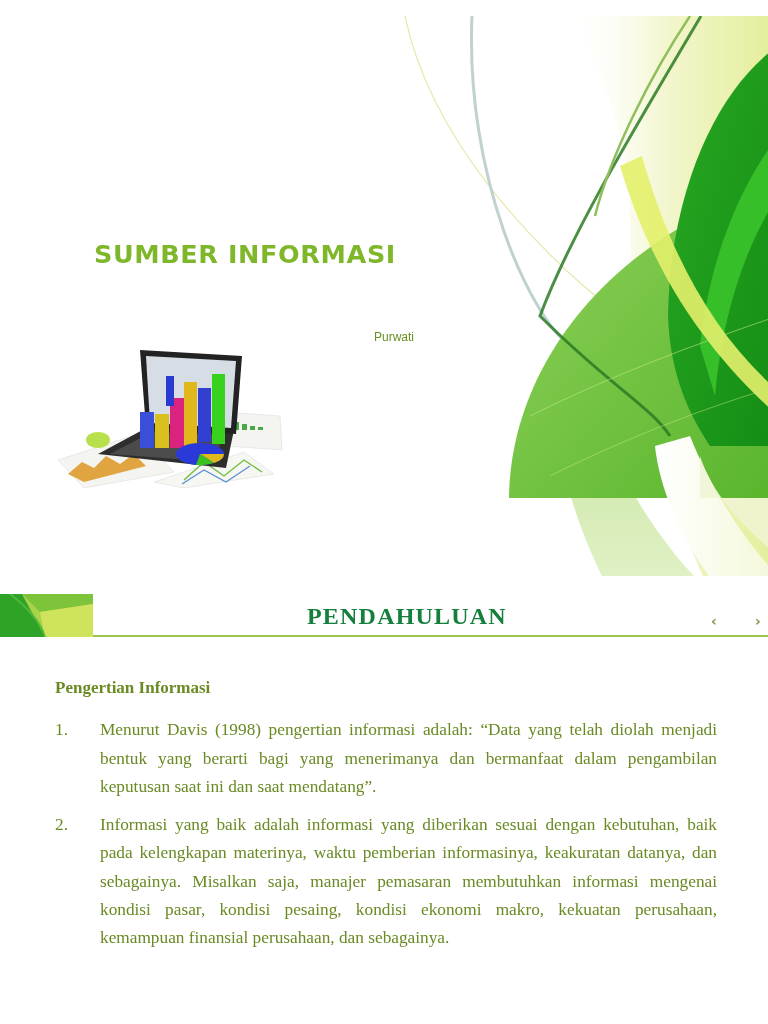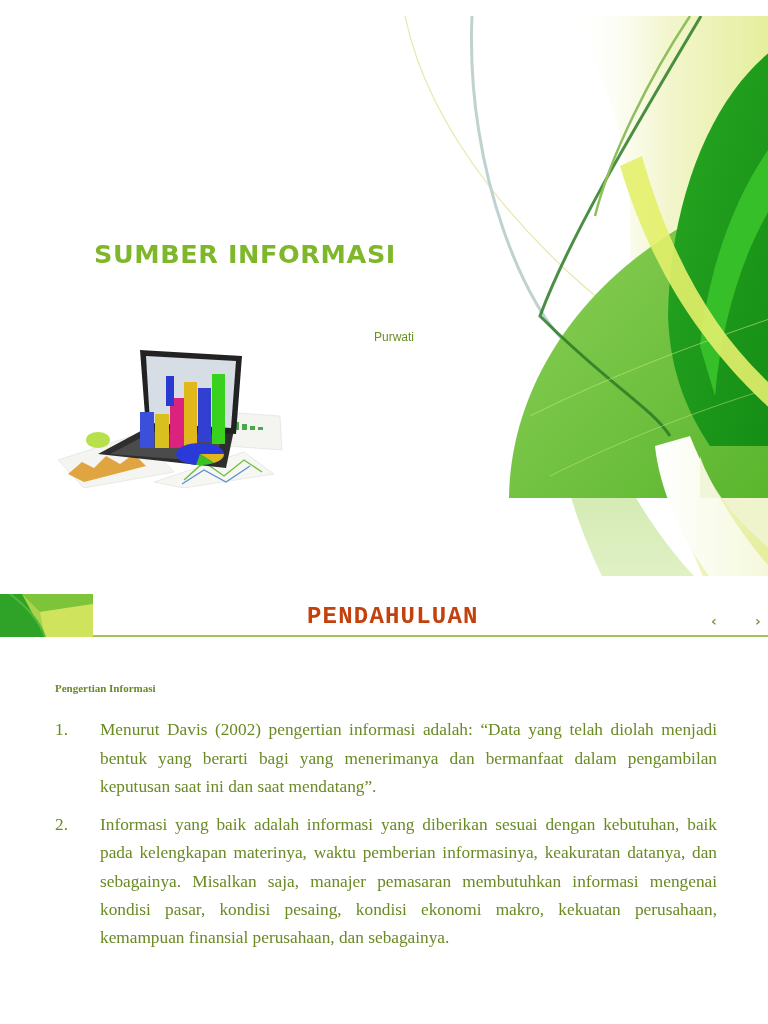--- a/index.html
+++ b/index.html
@@ -24,39 +24,39 @@
     position: absolute; left: 364px; top: 314px;
     font-size: 12px; color: #6a8f22; white-space: nowrap;
   }
   .illus { position: absolute; left: 44px; top: 326px; width: 236px; height: 146px; }
 
   
   .hdr-art { position: absolute; left: 0; top: 18px; width: 93px; height: 43px; }
   .hdr-line { position: absolute; left: 93px; top: 59px; width: 675px; height: 2px; background: #9cc556; }
   .title2 {
     position: absolute; left: 307px; top: 27px;
-    font-family: Liberation Mono, monospace; font-weight: bold;
-    font-size: 24px; letter-spacing: 1.2px; color: #c2410c;
+    font-family: Liberation Serif, serif; font-weight: bold;
+    font-size: 24px; letter-spacing: 1.2px; color: #15803d;
     margin: 0; white-space: nowrap; text-align: center;
   }
   .nav-btn {
     position: absolute; top: 36px; width: 16px; height: 18px;
     font-family: "DejaVu Sans", sans-serif; font-weight: bold;
     font-size: 14px; line-height: 18px; text-align: center; color: #7d9a4a;
     cursor: pointer;
   }
   .nav-prev { left: 706px; }
   .nav-next { left: 750px; }
 
   .body2 {
     position: absolute; left: 55px; top: 98px; width: 662px;
     font-family: "Liberation Serif", serif; color: #6a8a24;
     font-size: 17.3px; line-height: 28.3px;
   }
-  .subhead { font-weight: bold; margin: 0 0 14px 0; font-size: 11px; }
+  .subhead { font-weight: bold; margin: 0 0 14px 0; font-size: 17px; }
   .item { display: flex; margin: 0 0 10px 0; }
   .item .num { width: 45px; flex: 0 0 45px; }
   .item .txt { flex: 1; text-align: justify; }
 </style>
 </head>
 <body>
 
 <div class="slide" id="slide1">
   <svg class="bg-art" viewBox="0 0 768 576" preserveAspectRatio="none">
     <defs>
@@ -158,21 +158,21 @@
   <h2 class="title2">PENDAHULUAN</h2>
 
   <div class="nav-btn nav-prev">‹</div>
   <div class="nav-btn nav-next">›</div>
 
   <div class="body2">
     <p class="subhead">Pengertian Informasi</p>
 
     <div class="item">
       <span class="num">1.</span>
-      <span class="txt">Menurut Davis (2002) pengertian informasi adalah: “Data yang telah diolah menjadi bentuk yang berarti bagi yang menerimanya dan bermanfaat dalam pengambilan keputusan saat ini dan saat mendatang”.</span>
+      <span class="txt">Menurut Davis (1998) pengertian informasi adalah: “Data yang telah diolah menjadi bentuk yang berarti bagi yang menerimanya dan bermanfaat dalam pengambilan keputusan saat ini dan saat mendatang”.</span>
     </div>
 
     <div class="item">
       <span class="num">2.</span>
       <span class="txt">Informasi yang baik adalah informasi yang diberikan sesuai dengan kebutuhan, baik pada kelengkapan materinya, waktu pemberian informasinya, keakuratan datanya, dan sebagainya. Misalkan saja, manajer pemasaran membutuhkan informasi mengenai kondisi pasar, kondisi pesaing, kondisi ekonomi makro, kekuatan perusahaan, kemampuan finansial perusahaan, dan sebagainya.</span>
     </div>
   </div>
 </div>
 
 </body></html>

